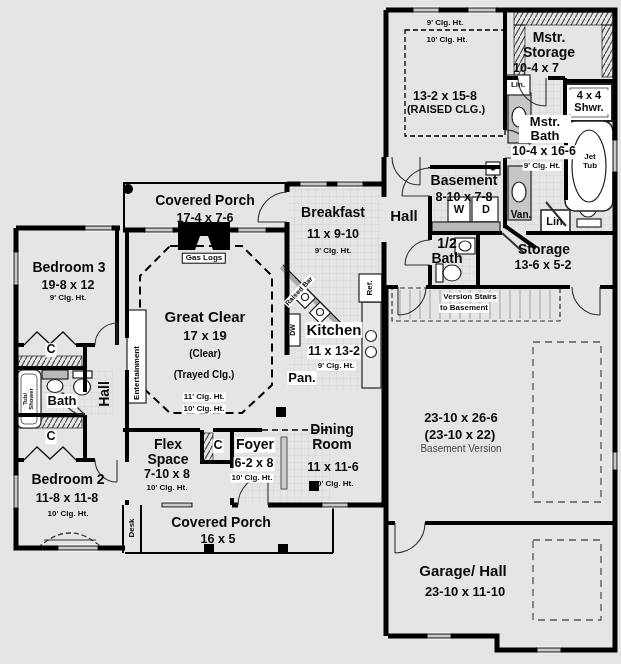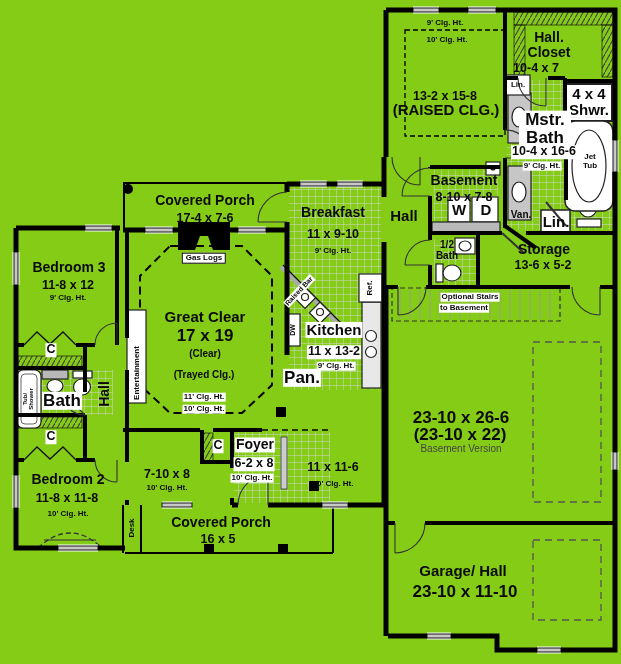--- a/index.html
+++ b/index.html
@@ -1,23 +1,23 @@
 <!DOCTYPE html>
 <html><head>
 <meta charset="utf-8">
 <style>
   html,body{margin:0;padding:0;background:#fff;}
-  #plan{position:relative;width:621px;height:664px;background:#84cc16;overflow:hidden;
+  #plan{position:relative;width:621px;height:664px;background:#e5e5e5;overflow:hidden;
         font-family:"Liberation Sans",sans-serif;}
   #plan svg{position:absolute;left:0;top:0;}
   .lbl{position:absolute;transform:translate(-50%,-50%);font-weight:bold;color:#0a0a0a;
        text-align:center;line-height:1.08;white-space:nowrap;z-index:5;}
   .wrap{white-space:normal;}
-  .s15{font-size:15px}.s14{font-size:14px}.s13{font-size:17px}.s12{font-size:12.5px}
-  .s11{font-size:10px}.s10{font-size:10px}.s9{font-size:15px}.s8{font-size:8px}
+  .s15{font-size:15px}.s14{font-size:14px}.s13{font-size:13px}.s12{font-size:12.5px}
+  .s11{font-size:14px}.s10{font-size:10px}.s9{font-size:11px}.s8{font-size:8px}
   .s7{font-size:7px}.s6{font-size:6px}
   .rot{transform:translate(-50%,-50%) rotate(-90deg);}
   .rot45{transform:translate(-50%,-50%) rotate(-47deg);}
   .gray{color:#444;font-weight:normal;}
   .box{border:1px solid #000;background:#fff;padding:0 3px;}
   .bg{background:#fff;padding:0 1px;}
 </style>
 </head>
 <body>
 
@@ -225,39 +225,39 @@
     <rect x="204" y="544" width="10" height="9"></rect>
     <rect x="278" y="544" width="10" height="9"></rect>
     <rect x="276" y="407" width="10" height="10"></rect>
   </g>
 </svg>
 
 <div class="lbl s8" style="left:445px;top:23px">9' Clg. Ht.</div>
 <div class="lbl s8" style="left:447px;top:40px">10' Clg. Ht.</div>
 <div class="lbl s12" style="left:445px;top:97px">13-2 x 15-8</div>
 <div class="lbl s9" style="left:446px;top:110px">(RAISED CLG.)</div>
-<div class="lbl s14 wrap" style="left:549px;top:45px;width:62px">Hall. Closet</div>
+<div class="lbl s14 wrap" style="left:549px;top:45px;width:62px">Mstr. Storage</div>
 <div class="lbl s12" style="left:536px;top:69px">10-4 x 7</div>
 <div class="lbl s9 wrap bg" style="left:589px;top:102px;width:40px">4 x 4 Shwr.</div>
 <div class="lbl s8 wrap" style="left:590px;top:162px;width:22px">Jet Tub</div>
 <div class="lbl s8" style="left:518px;top:85px">Lin.</div>
 <div class="lbl s13 wrap bg" style="left:545px;top:129px;width:50px">Mstr. Bath</div>
 <div class="lbl s12 bg" style="left:544px;top:152px">10-4 x 16-6</div>
 <div class="lbl s8 bg" style="left:542px;top:166px">9' Clg. Ht.</div>
 <div class="lbl s10" style="left:521px;top:215px">Van.</div>
 <div class="lbl s9" style="left:556px;top:222px">Lin.</div>
 <div class="lbl s14" style="left:464px;top:181px">Basement</div>
 <div class="lbl s12" style="left:464px;top:198px">8-10 x 7-8</div>
 <div class="lbl s9" style="left:459px;top:210px">W</div>
 <div class="lbl s9" style="left:486px;top:210px">D</div>
 <div class="lbl s15" style="left:404px;top:216px">Hall</div>
 <div class="lbl s11 wrap" style="left:447px;top:251px;width:34px">1/2 Bath</div>
 <div class="lbl s14" style="left:544px;top:250px">Storage</div>
 <div class="lbl s12" style="left:543px;top:266px">13-6 x 5-2</div>
-<div class="lbl s8 bg" style="left:470px;top:297px">Optional Stairs</div>
+<div class="lbl s8 bg" style="left:470px;top:297px">Version Stairs</div>
 <div class="lbl s8 bg" style="left:464px;top:308px">to Basement</div>
 <div class="lbl s13" style="left:461px;top:418px">23-10 x 26-6</div>
 <div class="lbl s13" style="left:460px;top:435px">(23-10 x 22)</div>
 <div class="lbl s10 gray" style="left:461px;top:449px">Basement Version</div>
 <div class="lbl s15" style="left:463px;top:571px">Garage/ Hall</div>
 <div class="lbl s13" style="left:465px;top:592px">23-10 x 11-10</div>
 
 <div class="lbl s14" style="left:205px;top:201px">Covered Porch</div>
 <div class="lbl s12" style="left:205px;top:219px">17-4 x 7-6</div>
 <div class="lbl s8 box" style="left:204px;top:258px">Gas Logs</div>
@@ -271,34 +271,36 @@
 <div class="lbl s14" style="left:333px;top:213px">Breakfast</div>
 <div class="lbl s12" style="left:333px;top:235px">11 x 9-10</div>
 <div class="lbl s8" style="left:333px;top:251px">9' Clg. Ht.</div>
 <div class="lbl s15 bg" style="left:334px;top:330px">Kitchen</div>
 <div class="lbl s12 bg" style="left:334px;top:352px">11 x 13-2</div>
 <div class="lbl s8 bg" style="left:336px;top:366px">9' Clg. Ht.</div>
 <div class="lbl s7 rot45 bg" style="left:299px;top:291px">Raised Bar</div>
 <div class="lbl s8 rot" style="left:370px;top:288px">Ref.</div>
 <div class="lbl s7 rot" style="left:293px;top:330px">DW</div>
 <div class="lbl s13 bg" style="left:302px;top:378px">Pan.</div>
+<div class="lbl s14 wrap" style="left:332px;top:437px;width:60px">Dining Room</div>
 <div class="lbl s12" style="left:333px;top:468px">11 x 11-6</div>
 <div class="lbl s8" style="left:333px;top:484px">10' Clg. Ht.</div>
+<div class="lbl s14 wrap" style="left:168px;top:452px;width:58px">Flex Space</div>
 <div class="lbl s12" style="left:167px;top:475px">7-10 x 8</div>
 <div class="lbl s8" style="left:167px;top:488px">10' Clg. Ht.</div>
 <div class="lbl s14 bg" style="left:255px;top:445px">Foyer</div>
 <div class="lbl s12 bg" style="left:254px;top:464px">6-2 x 8</div>
 <div class="lbl s8 bg" style="left:252px;top:478px">10' Clg. Ht.</div>
 <div class="lbl s12 bg" style="left:218px;top:446px">C</div>
 <div class="lbl s14" style="left:221px;top:523px">Covered Porch</div>
 <div class="lbl s12" style="left:218px;top:540px">16 x 5</div>
 <div class="lbl s8 rot" style="left:132px;top:528px">Desk</div>
 
 <div class="lbl s14" style="left:69px;top:268px">Bedroom 3</div>
-<div class="lbl s12" style="left:68px;top:286px">11-8 x 12</div>
+<div class="lbl s12" style="left:68px;top:286px">19-8 x 12</div>
 <div class="lbl s8" style="left:68px;top:298px">9' Clg. Ht.</div>
 <div class="lbl s12 bg" style="left:51px;top:350px">C</div>
 <div class="lbl s13 bg" style="left:62px;top:401px">Bath</div>
 <div class="lbl s6 rot wrap" style="left:28px;top:399px;width:30px">Tub/ Shower</div>
 <div class="lbl s14 rot" style="left:105px;top:394px">Hall</div>
 <div class="lbl s12 bg" style="left:51px;top:437px">C</div>
 <div class="lbl s14" style="left:68px;top:480px">Bedroom 2</div>
 <div class="lbl s12" style="left:67px;top:499px">11-8 x 11-8</div>
 <div class="lbl s8" style="left:68px;top:514px">10' Clg. Ht.</div>
 

